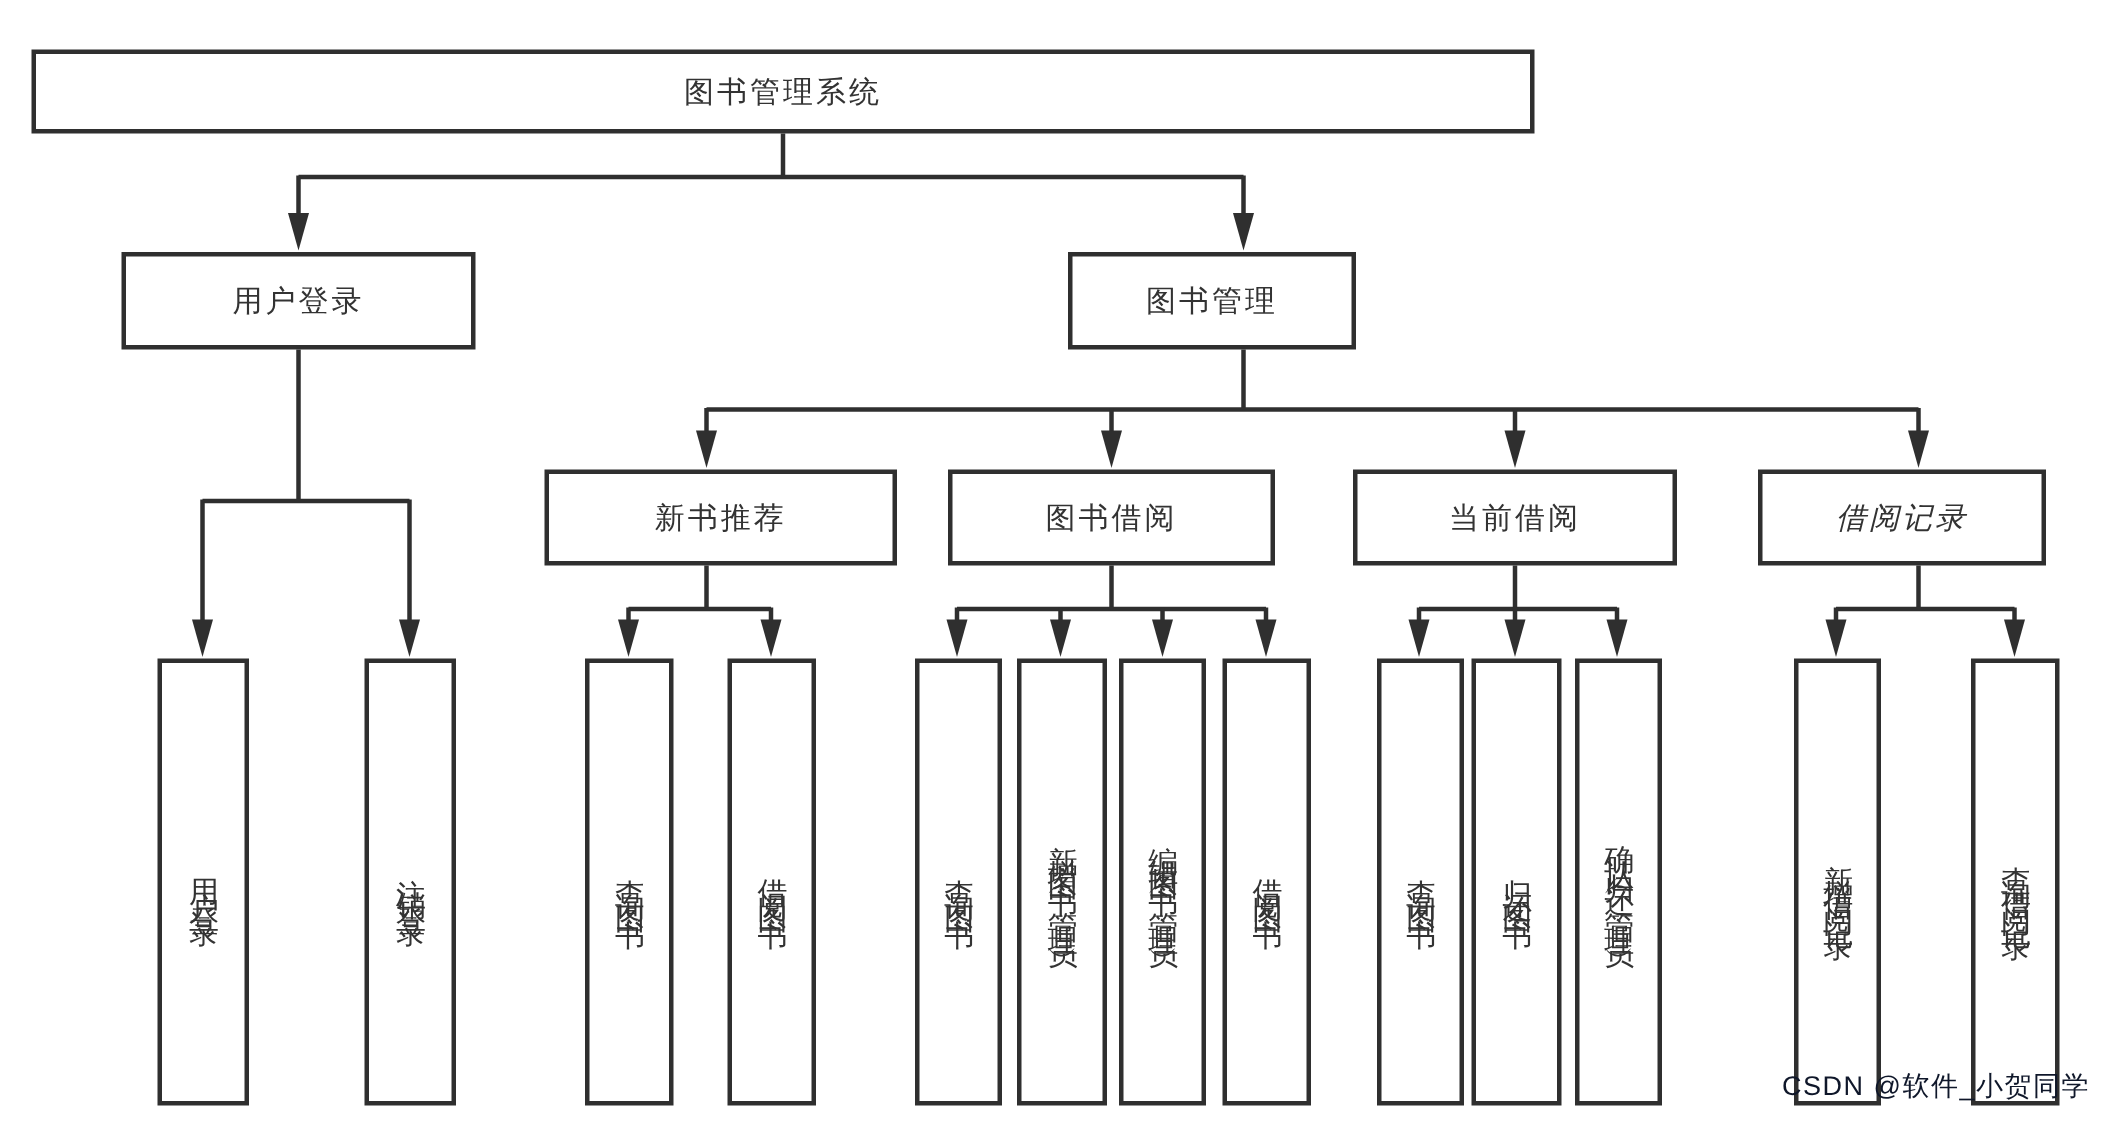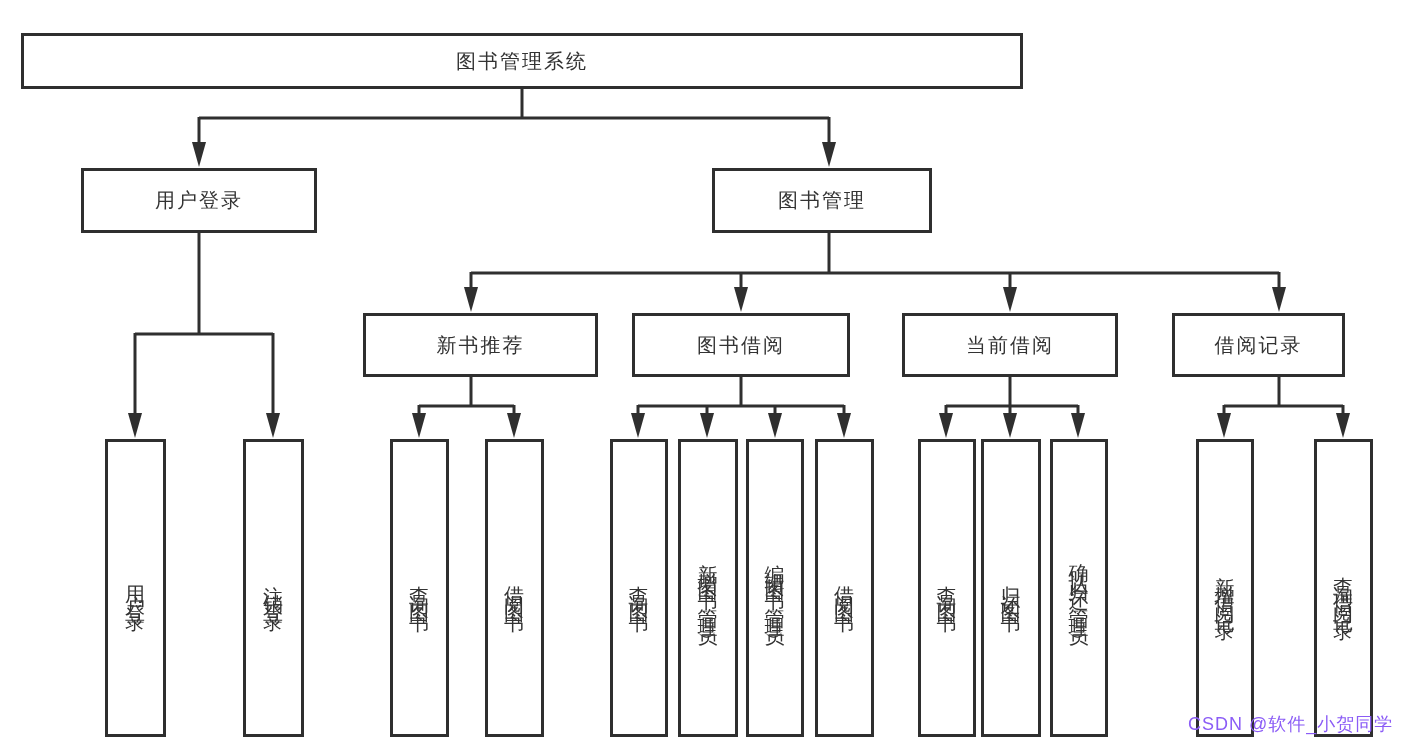--- a/index.html
+++ b/index.html
@@ -39,21 +39,21 @@
     letter-spacing: 9px;
     line-height: 1;
     font-size: 20px;
   }
   .watermark {
     position: absolute;
     left: 1188px;
     top: 712px;
     font-size: 18px;
     letter-spacing: 1px;
-    color: #8b5cf6;
+    color: #0f172a;
     z-index: 3;
     white-space: nowrap;
   }
 </style>
 </head>
 <body>
 
 <div class="stage">
 
   <svg class="connectors" viewBox="0 0 1405 747" xmlns="http://www.w3.org/2000/svg">
@@ -125,26 +125,26 @@
       <polygon points="1071,413 1085,413 1078,438"></polygon>
 
       <polygon points="1217,413 1231,413 1224,438"></polygon>
       <polygon points="1336,413 1350,413 1343,438"></polygon>
     </g>
   </svg>
 
   <div class="node" style="left:21px; top:13px; width:1002px; height:56px;margin-top:20px;">图书管理系统</div>
 
   <div class="node" style="left:81px; top:168px; width:236px; height:65px;">用户登录</div>
-  <div class="node" style="left:712px; top:168px; width:220px; height:65px;">图书管理</div>
+  <div class="node" style="left:712px; top:168px; width:192px; height:65px;">图书管理</div>
 
   <div class="node" style="left:363px; top:313px; width:235px; height:64px;">新书推荐</div>
   <div class="node" style="left:902px; top:313px; width:216px; height:64px;">当前借阅</div>
   <div class="node" style="left:632px; top:313px; width:218px; height:64px;">图书借阅</div>
-  <div class="node" style="left:1172px; top:313px; width:173px; height:64px;">借阅记录</div>
+  <div class="node" style="left:1172px; top:313px; width:192px; height:64px;font-style:italic;">借阅记录</div>
 
   <div class="node leaf" style="left:105px; width:61px;">用户登录</div>
   <div class="node leaf" style="left:243px; width:61px;">注销登录</div>
 
   <div class="node leaf" style="left:390px; width:59px;">查询图书</div>
   <div class="node leaf" style="left:485px; width:59px;">借阅图书</div>
 
   <div class="node leaf" style="left:610px; width:58px;">查询图书</div>
   <div class="node leaf" style="left:678px; width:60px;">新增图书（管理员）</div>
   <div class="node leaf" style="left:746px; width:58px;">编辑图书（管理员）</div>

